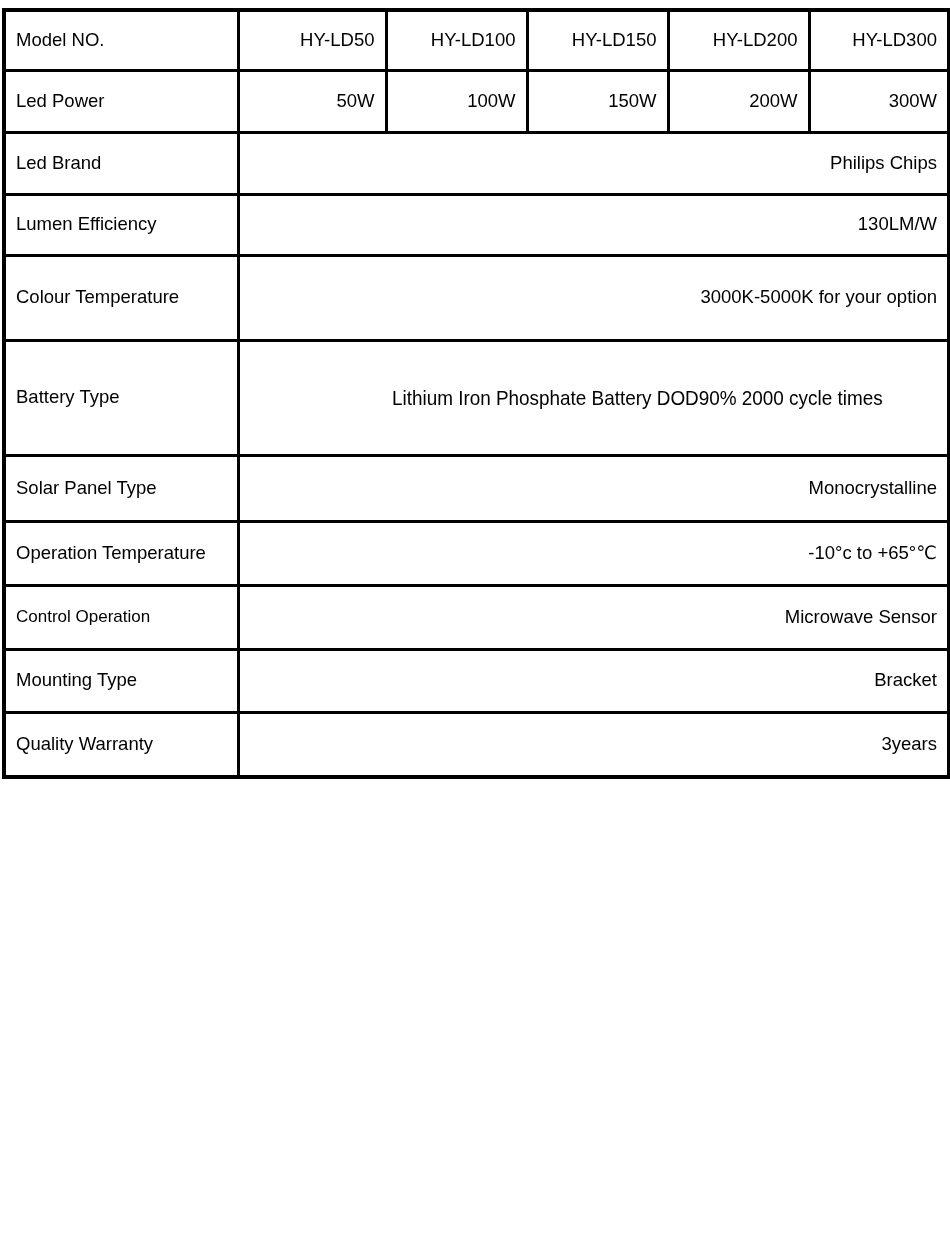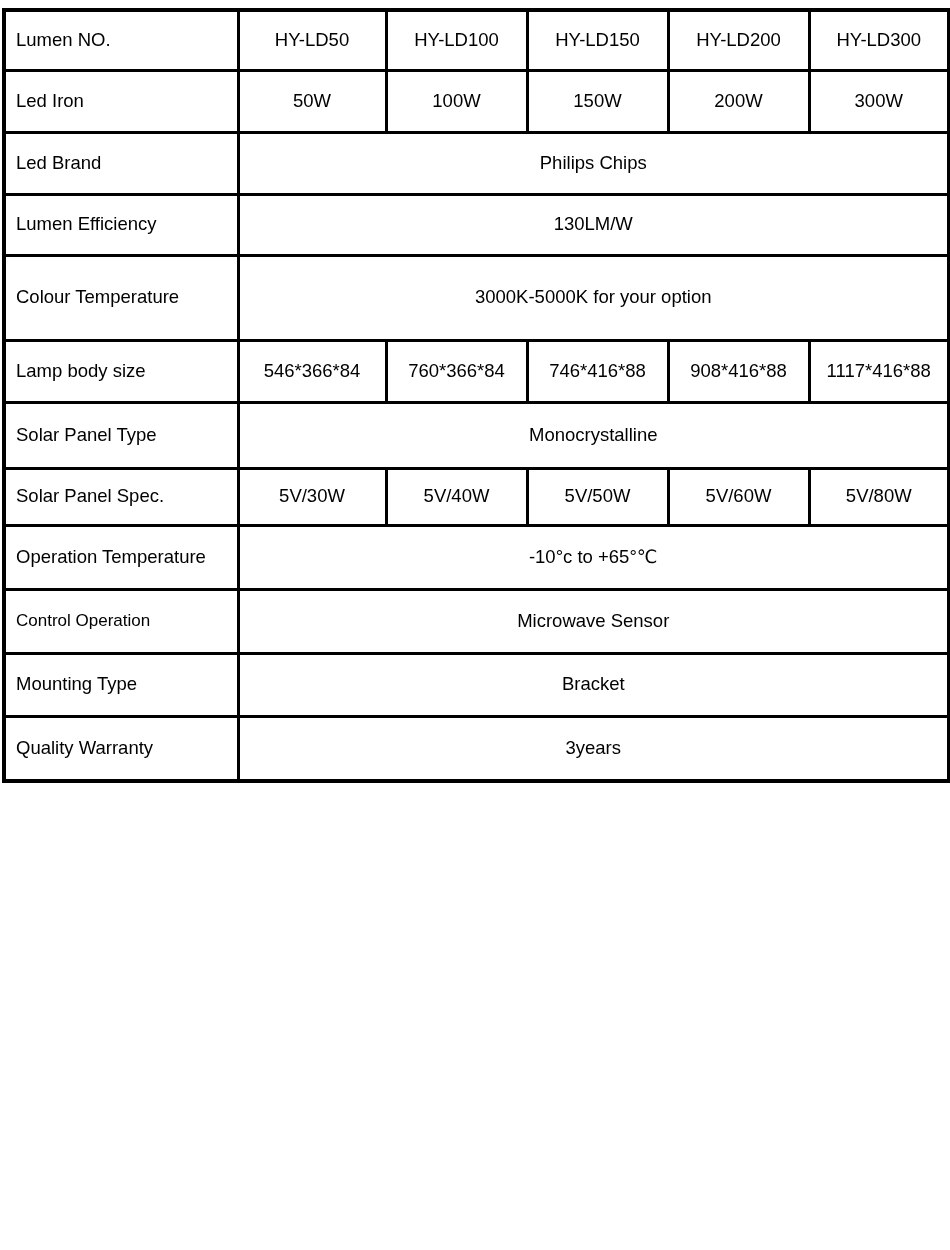--- a/index.html
+++ b/index.html
@@ -36,21 +36,21 @@
   td.lbl {
     text-align: justify;
   }
   td.lbl.spread {
     word-spacing: 8px;
   }
   td.lbl.lbl-lg {
     font-size: 17px;
   }
   td.val {
-    text-align: center;
+    text-align: right;
   }
   .condensed {
     display: inline-block;
     font-size: 21px;
     transform: scaleX(0.9);
     transform-origin: left center;
     white-space: nowrap;
   }
 </style>
 </head>
@@ -61,66 +61,54 @@
     <colgroup>
       <col style="width:234px">
         <col style="width:148px">
         <col style="width:141px">
       <col style="width:141px">
         <col style="width:141px">
         <col style="width:140px">
     </colgroup>
     <tbody>
       <tr style="height:60px">
-        <td class="lbl">Lumen NO.</td>
+        <td class="lbl">Model NO.</td>
         <td class="val">HY-LD50</td>
         <td class="val">HY-LD100</td>
         <td class="val">HY-LD150</td>
         <td class="val">HY-LD200</td>
         <td class="val">HY-LD300</td>
       </tr>
       <tr style="height:62px">
-        <td class="lbl">Led Iron</td>
+        <td class="lbl">Led Power</td>
         <td class="val">50W</td>
         <td class="val">100W</td>
         <td class="val">150W</td>
         <td class="val">200W</td>
         <td class="val">300W</td>
       </tr>
       <tr style="height:62px">
         <td class="lbl">Led Brand</td>
         <td class="val" colspan="5">Philips Chips</td>
       </tr>
       <tr style="height:61px">
         <td class="lbl">Lumen Efficiency</td>
         <td class="val" colspan="5">130LM/W</td>
       </tr>
       <tr style="height:85px">
         <td class="lbl">Colour Temperature</td>
         <td class="val" colspan="5">3000K-5000K for your option</td>
       </tr>
-      <tr style="height:62px">
-        <td class="lbl">Lamp body size</td>
-        <td class="val">546*366*84</td>
-        <td class="val">760*366*84</td>
-        <td class="val">746*416*88</td>
-        <td class="val">908*416*88</td>
-        <td class="val">1117*416*88</td>
+      <tr style="height:115px">
+        <td class="lbl">Battery Type</td>
+        <td class="val" colspan="5"><span class="condensed">Lithium Iron Phosphate Battery DOD90% 2000 cycle times</span></td>
       </tr>
       <tr style="height:66px">
         <td class="lbl">Solar Panel Type</td>
         <td class="val" colspan="5">Monocrystalline</td>
-      </tr>
-      <tr style="height:57px">
-        <td class="lbl">Solar Panel Spec.</td>
-        <td class="val">5V/30W</td>
-        <td class="val">5V/40W</td>
-        <td class="val">5V/50W</td>
-        <td class="val">5V/60W</td>
-        <td class="val">5V/80W</td>
       </tr>
       <tr style="height:64px">
         <td class="lbl">Operation Temperature</td>
         <td class="val" colspan="5">-10°c to +65°℃</td>
       </tr>
       <tr style="height:64px">
         <td class="lbl lbl-lg">Control Operation</td>
         <td class="val" colspan="5">Microwave Sensor</td>
       </tr>
       <tr style="height:63px">

